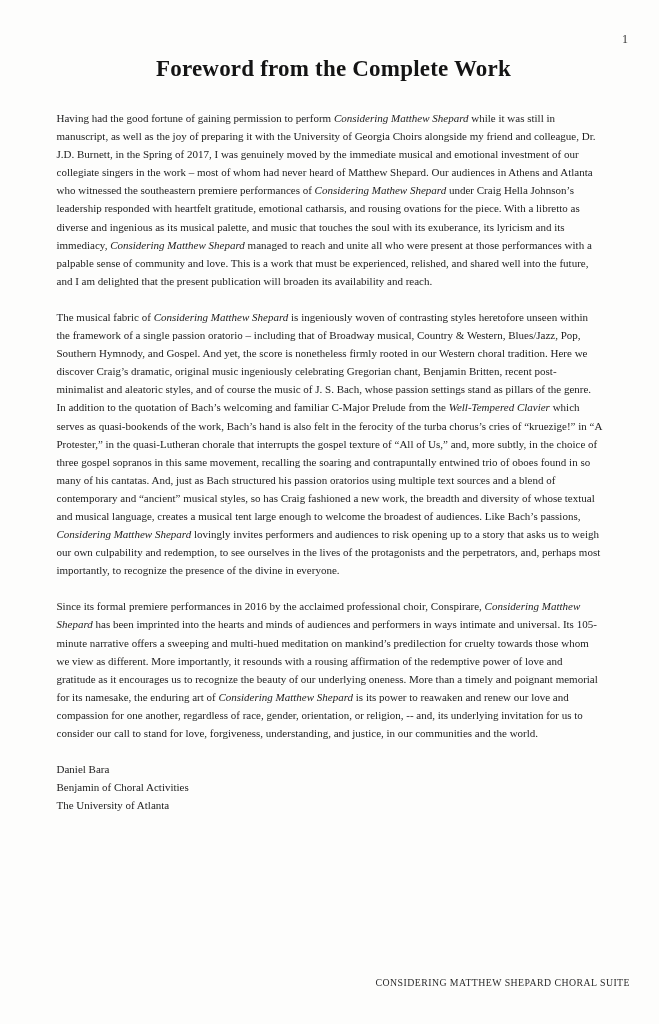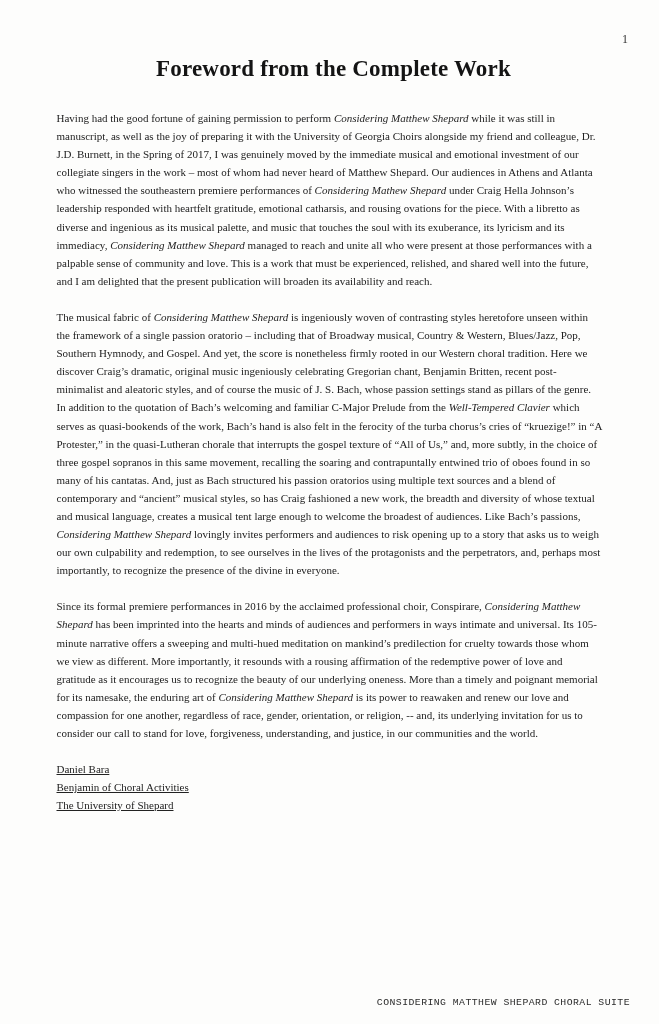--- a/index.html
+++ b/index.html
@@ -44,31 +44,29 @@
   }
   .para {
     margin: 0 0 18px 0;
   }
   .para i {
     font-style: italic;
   }
   .signature {
     margin-top: 18px;
     line-height: 18.1px;
-    text-decoration: underline;
   }
   .footer {
     position: absolute;
     right: 29px;
-    bottom: 16px;
+    bottom: 36px;
     font-size: 9.8px;
     letter-spacing: 0.45px;
     color: #2b2b2b;
     white-space: nowrap;
-    font-family: Liberation Mono, monospace;
   }
 </style>
 </head>
 <body>
 
 <div class="page">
 
   <div class="pagenum">1</div>
 
   <h1 class="title">Foreword from the Complete Work</h1>
@@ -77,20 +75,20 @@
 
     <p class="para"><span>Having had the good fortune of gaining permission to perform </span><i>Considering Matthew Shepard</i><span> while it was still in manuscript, as well as the joy of preparing it with the University of Georgia Choirs alongside my friend and colleague, Dr. J.D. Burnett, in the Spring of 2017, I was genuinely moved by the immediate musical and emotional investment of our collegiate singers in the work – most of whom had never heard of Matthew Shepard. Our audiences in Athens and Atlanta who witnessed the southeastern premiere performances of </span><i>Considering Mathew Shepard</i><span> under Craig Hella Johnson’s leadership responded with heartfelt gratitude, emotional catharsis, and rousing ovations for the piece. With a libretto as diverse and ingenious as its musical palette, and music that touches the soul with its exuberance, its lyricism and its immediacy, </span><i>Considering Matthew Shepard</i><span> managed to reach and unite all who were present at those performances with a palpable sense of community and love. This is a work that must be experienced, relished, and shared well into the future, and I am delighted that the present publication will broaden its availability and reach.</span></p>
 
     <p class="para"><span>The musical fabric of </span><i>Considering Matthew Shepard</i><span> is ingeniously woven of contrasting styles heretofore unseen within the framework of a single passion oratorio – including that of Broadway musical, Country &amp; Western, Blues/Jazz, Pop, Southern Hymnody, and Gospel. And yet, the score is nonetheless firmly rooted in our Western choral tradition. Here we discover Craig’s dramatic, original music ingeniously celebrating Gregorian chant, Benjamin Britten, recent post-minimalist and aleatoric styles, and of course the music of J. S. Bach, whose passion settings stand as pillars of the genre. In addition to the quotation of Bach’s welcoming and familiar C-Major Prelude from the </span><i>Well-Tempered Clavier</i><span> which serves as quasi-bookends of the work, Bach’s hand is also felt in the ferocity of the turba chorus’s cries of “kruezige!” in “A Protester,” in the quasi-Lutheran chorale that interrupts the gospel texture of “All of Us,” and, more subtly, in the choice of three gospel sopranos in this same movement, recalling the soaring and contrapuntally entwined trio of oboes found in so many of his cantatas. And, just as Bach structured his passion oratorios using multiple text sources and a blend of contemporary and “ancient” musical styles, so has Craig fashioned a new work, the breadth and diversity of whose textual and musical language, creates a musical tent large enough to welcome the broadest of audiences. Like Bach’s passions, </span><i>Considering Matthew Shepard</i><span> lovingly invites performers and audiences to risk opening up to a story that asks us to weigh our own culpability and redemption, to see ourselves in the lives of the protagonists and the perpetrators, and, perhaps most importantly, to recognize the presence of the divine in everyone.</span></p>
 
     <p class="para"><span>Since its formal premiere performances in 2016 by the acclaimed professional choir, Conspirare, </span><i>Considering Matthew Shepard</i><span> has been imprinted into the hearts and minds of audiences and performers in ways intimate and universal. Its 105-minute narrative offers a sweeping and multi-hued meditation on mankind’s predilection for cruelty towards those whom we view as different. More importantly, it resounds with a rousing affirmation of the redemptive power of love and gratitude as it encourages us to recognize the beauty of our underlying oneness. More than a timely and poignant memorial for its namesake, the enduring art of </span><i>Considering Matthew Shepard</i><span> is its power to reawaken and renew our love and compassion for one another, regardless of race, gender, orientation, or religion, -- and, its underlying invitation for us to consider our call to stand for love, forgiveness, understanding, and justice, in our communities and the world.</span></p>
 
     <div class="signature">
       <div>Daniel Bara</div>
       <div>Benjamin of Choral Activities</div>
-      <div>The University of Shepard</div>
+      <div>The University of Atlanta</div>
     </div>
 
   </div>
 
   <div class="footer">CONSIDERING MATTHEW SHEPARD CHORAL SUITE</div>
 
 </div>
 
 </body></html>

